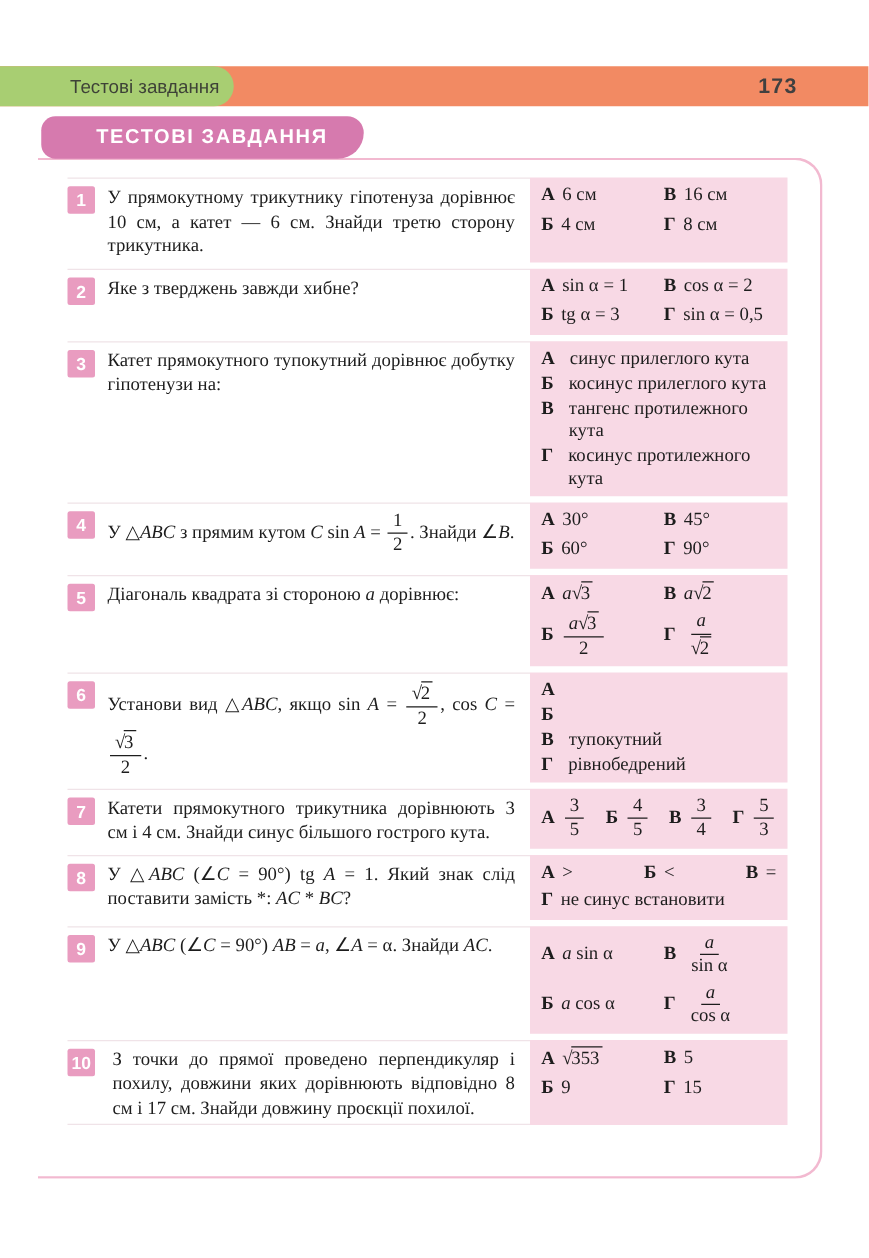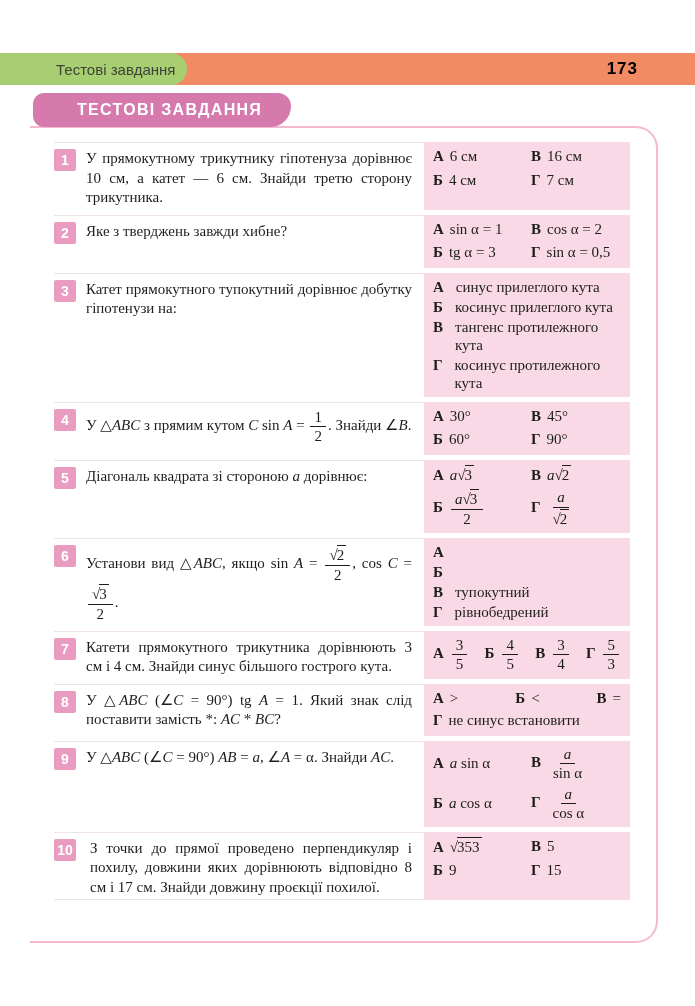--- a/index.html
+++ b/index.html
@@ -14,21 +14,21 @@
   }
   html,body{margin:0;padding:0;background:#ffffff;}
   .page{position:relative;width:695px;height:1006px;background:#fff;overflow:hidden;
         font-family:"Liberation Serif",serif;color:var(--ink);}
   
   .topbar{position:absolute;left:0;top:53px;width:695px;height:32px;background:var(--orange);}
   .topbar-green{position:absolute;left:0;top:0;height:32px;width:187px;background:var(--green);
         border-radius:0 16px 16px 0;display:flex;align-items:center;}
   .topbar-green .bc{margin-left:56px;font-family:"Liberation Sans",sans-serif;font-size:15px;color:#3e4237;}
   .pagenum{position:absolute;right:57px;top:0;height:32px;display:flex;align-items:center;
-        font-family:"Liberation Sans",sans-serif;font-weight:bold;font-size:17px;color:#000000;letter-spacing:1px;}
+        font-family:"Liberation Sans",sans-serif;font-weight:bold;font-size:17px;color:#404040;letter-spacing:1px;}
   
   .title-box{position:absolute;left:33px;top:93px;width:258px;height:34px;background:var(--titlepink);
         border-radius:12px 14px 22px 12px;display:flex;align-items:center;z-index:2;}
   .title-box .tt{margin-left:44px;font-family:"Liberation Sans",sans-serif;font-weight:bold;
         font-size:16px;letter-spacing:1.3px;color:#fff;}
   
   .frame{position:absolute;left:30px;top:126px;width:628px;min-height:817px;box-sizing:border-box;
         border:2px solid var(--framepink);border-left:none;border-radius:0 22px 22px 0;
         background:#fff;padding:14px 26px 14px 24px;}
   .qlist{display:flex;flex-direction:column;}
@@ -83,21 +83,21 @@
         <div class="row">
           <div class="qcell">
             <div class="badge">1</div>
             <div class="qtext">У прямокутному трикутнику гіпотенуза дорівнює 10 см, а катет — 6 см. Знайди третю сторону трикутника.</div>
           </div>
           <div class="acell">
             <div class="agrid">
               <span class="aitem"><b class="akey">А</b><span class="aval">6 см</span></span>
               <span class="aitem"><b class="akey">Б</b><span class="aval">4 см</span></span>
               <span class="aitem"><b class="akey">В</b><span class="aval">16 см</span></span>
-              <span class="aitem"><b class="akey">Г</b><span class="aval">7 см</span></span>
+              <span class="aitem"><b class="akey">Г</b><span class="aval">8 см</span></span>
             </div>
           </div>
         </div>
         <div class="row">
           <div class="qcell">
             <div class="badge">2</div>
             <div class="qtext">Яке з тверджень завжди хибне?</div>
           </div>
           <div class="acell">
             <div class="agrid">

